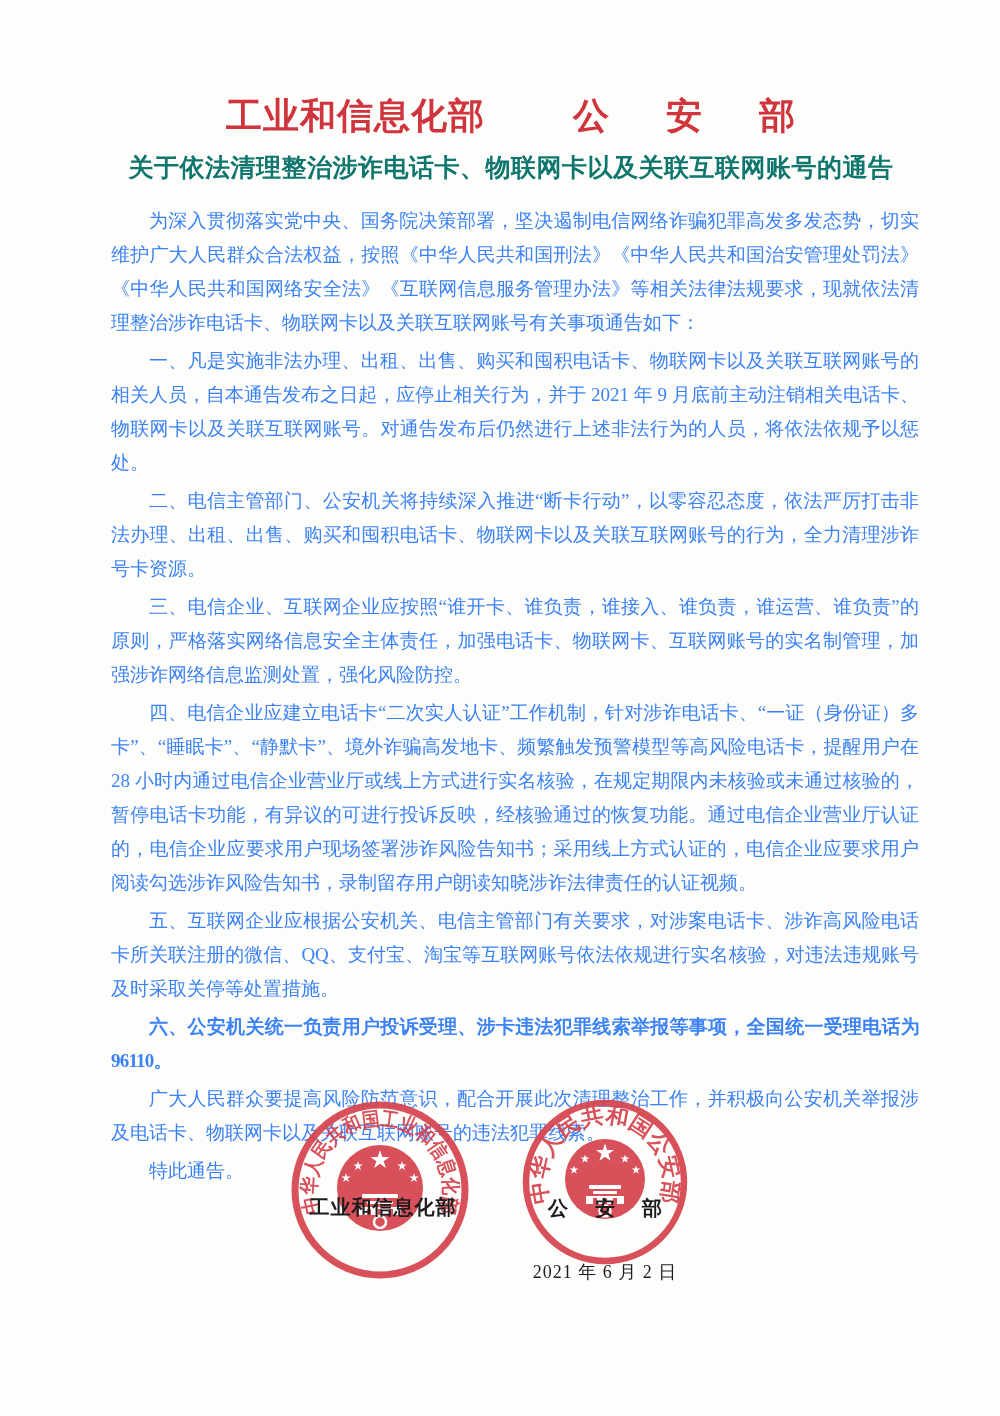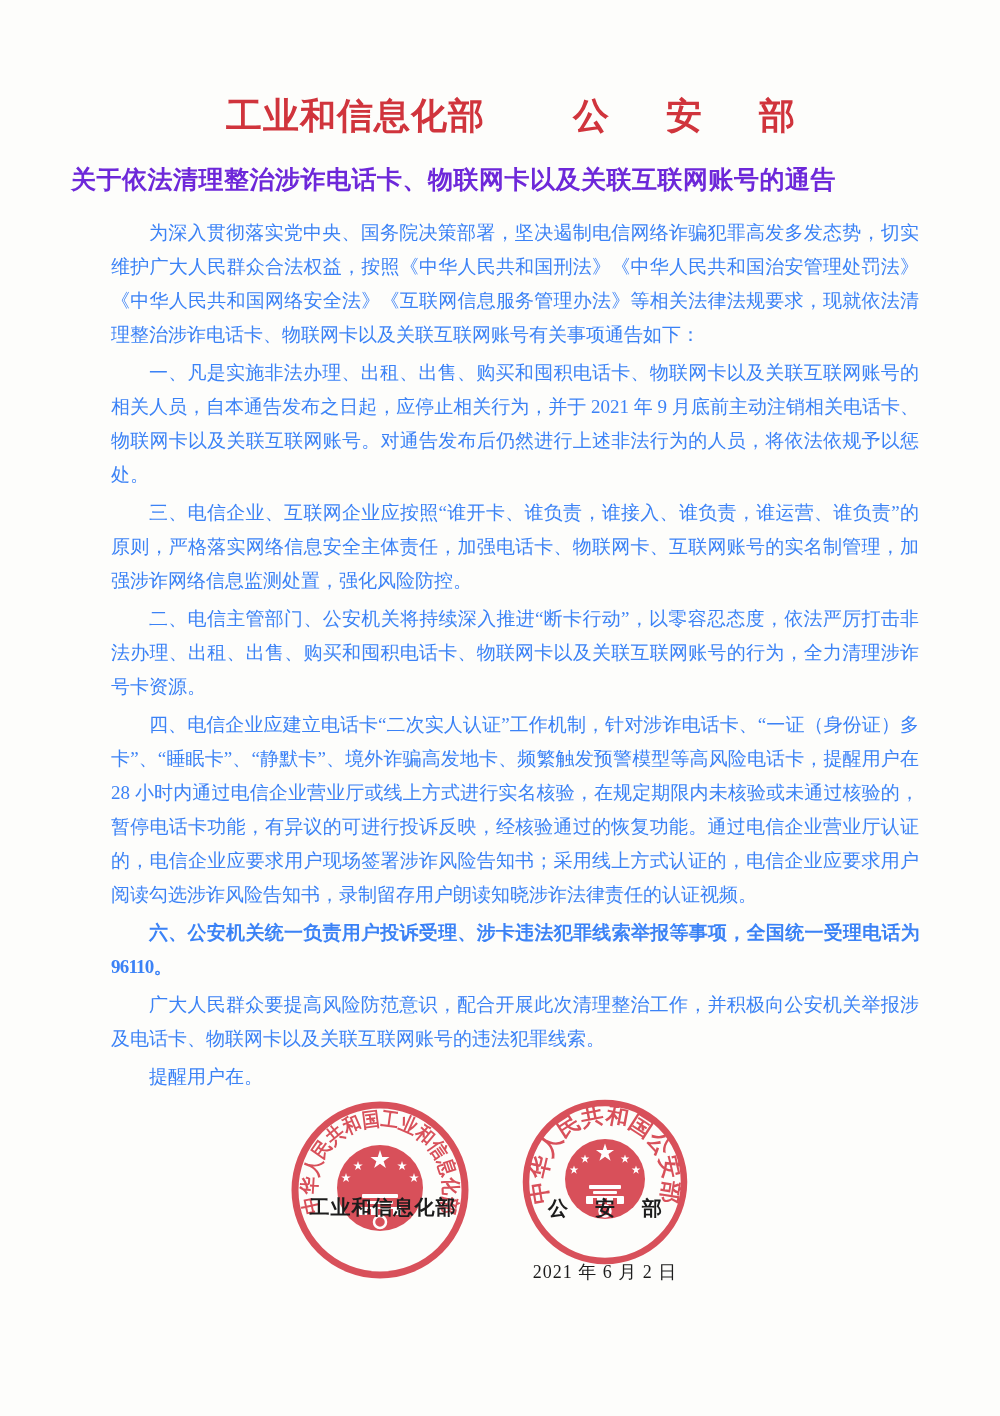--- a/index.html
+++ b/index.html
@@ -21,25 +21,25 @@
     align-items: baseline;
     gap: 88px;
     padding-top: 92px;
     font-size: 36px;
     font-weight: 700;
     letter-spacing: 1px;
   }
   .ministry { white-space: nowrap; }
   .ministry.spread { word-spacing: 46px; }
   .doc-title {
-    margin: 22px 60px 0 60px;
-    text-align: left;
+    margin: 10px 60px 0 60px;
+    text-align: center;
     font-size: 25px;
     font-weight: 700;
-    color: #6d28d9;
+    color: #0f766e;
     letter-spacing: 0.5px;
   }
   
   .doc-body {
     margin: 20px 92px 0 100px;
     font-size: 19px;
     line-height: 34px;
     text-align: justify;
     color: #3b82f6;
   }
@@ -69,26 +69,27 @@
   <div class="ministries" style="color:#d0343c;">
     <span class="ministry">工业和信息化部</span>
     <span class="ministry spread">公 安 部</span>
   </div>
 
   <div class="doc-title">关于依法清理整治涉诈电话卡、物联网卡以及关联互联网账号的通告</div>
 
   <div class="doc-body">
     <p>为深入贯彻落实党中央、国务院决策部署，坚决遏制电信网络诈骗犯罪高发多发态势，切实维护广大人民群众合法权益，按照《中华人民共和国刑法》《中华人民共和国治安管理处罚法》《中华人民共和国网络安全法》《互联网信息服务管理办法》等相关法律法规要求，现就依法清理整治涉诈电话卡、物联网卡以及关联互联网账号有关事项通告如下：</p>
     <p>一、凡是实施非法办理、出租、出售、购买和囤积电话卡、物联网卡以及关联互联网账号的相关人员，自本通告发布之日起，应停止相关行为，并于 2021 年 9 月底前主动注销相关电话卡、物联网卡以及关联互联网账号。对通告发布后仍然进行上述非法行为的人员，将依法依规予以惩处。</p>
+    <p>二、电信主管部门、公安机关将持续深入推进“断卡行动”，以零容忍态度，依法严厉打击非法办理、出租、出售、购买和囤积电话卡、物联网卡以及关联互联网账号的行为，全力清理涉诈号卡资源。</p>
     <p>三、电信企业、互联网企业应按照“谁开卡、谁负责，谁接入、谁负责，谁运营、谁负责”的原则，严格落实网络信息安全主体责任，加强电话卡、物联网卡、互联网账号的实名制管理，加强涉诈网络信息监测处置，强化风险防控。</p>
-    <p>二、电信主管部门、公安机关将持续深入推进“断卡行动”，以零容忍态度，依法严厉打击非法办理、出租、出售、购买和囤积电话卡、物联网卡以及关联互联网账号的行为，全力清理涉诈号卡资源。</p>
     <p>四、电信企业应建立电话卡“二次实人认证”工作机制，针对涉诈电话卡、“一证（身份证）多卡”、“睡眠卡”、“静默卡”、境外诈骗高发地卡、频繁触发预警模型等高风险电话卡，提醒用户在 28 小时内通过电信企业营业厅或线上方式进行实名核验，在规定期限内未核验或未通过核验的，暂停电话卡功能，有异议的可进行投诉反映，经核验通过的恢复功能。通过电信企业营业厅认证的，电信企业应要求用户现场签署涉诈风险告知书；采用线上方式认证的，电信企业应要求用户阅读勾选涉诈风险告知书，录制留存用户朗读知晓涉诈法律责任的认证视频。</p>
+    <p>五、互联网企业应根据公安机关、电信主管部门有关要求，对涉案电话卡、涉诈高风险电话卡所关联注册的微信、QQ、支付宝、淘宝等互联网账号依法依规进行实名核验，对违法违规账号及时采取关停等处置措施。</p>
     <p class="tight">六、公安机关统一负责用户投诉受理、涉卡违法犯罪线索举报等事项，全国统一受理电话为 96110。</p>
     <p>广大人民群众要提高风险防范意识，配合开展此次清理整治工作，并积极向公安机关举报涉及电话卡、物联网卡以及关联互联网账号的违法犯罪线索。</p>
-    <p>提醒用户在。</p>
+    <p>特此通告。</p>
   </div>
 
   <svg class="seal seal-left" width="200" height="200" viewBox="0 0 200 200">
     <circle cx="100" cy="100" r="85" fill="none" stroke="#d6434e" stroke-width="7"></circle>
     <path id="arcL" d="M 39.9 121.9 A 64 64 0 1 1 160.1 121.9" fill="none"></path>
     <text font-size="20" font-weight="700" fill="#d6434e">
       <textPath href="#arcL" startOffset="0" textLength="246" lengthAdjust="spacingAndGlyphs">中华人民共和国工业和信息化部</textPath>
     </text>
 
     <g>

